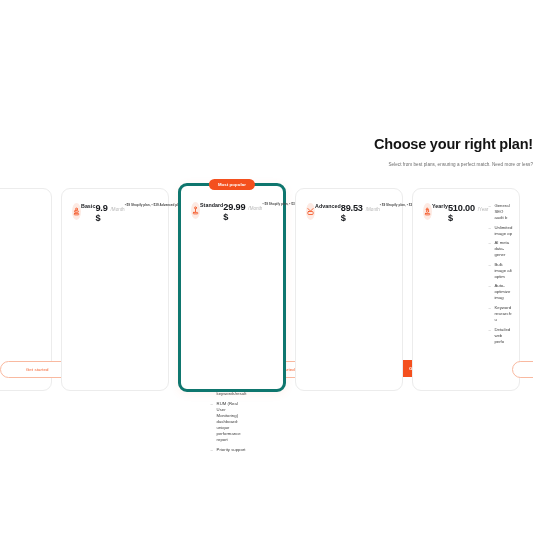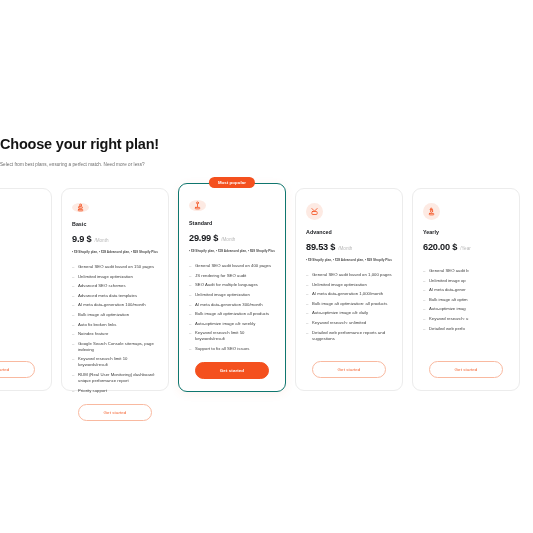--- a/index.html
+++ b/index.html
@@ -5,21 +5,21 @@
   * { box-sizing: border-box; margin: 0; padding: 0; }
   html, body {
     width: 533px; height: 533px;
     background: #ffffff;
     font-family: "Liberation Sans", sans-serif;
     overflow: hidden;
   }
   #page { position: relative; width: 533px; height: 533px; background: #fff; }
 
   
-  .heading { position: absolute; top: 136px; left: 0; width: 533px; text-align: left; }
+  .heading { position: absolute; top: 136px; left: 0; width: 533px; text-align: right; }
   .title {
     font-size: 14.5px; font-weight: bold; color: #141414;
     letter-spacing: -0.2px; line-height: 16px;
   }
   .subtitle {
     margin-top: 9px; font-size: 4.6px; color: #6b6b6b;
     letter-spacing: 0.05px; line-height: 7px;
   }
 
   
@@ -29,24 +29,24 @@
   }
   .card {
     position: relative; flex: 0 0 auto;
     background: #ffffff;
     border: 1px solid #ececec;
     border-radius: 9px;
     width: 108px;
     margin-top: 5px;
     padding: 14px 10px 12px 10px;
     height: 203px;
-    display: flex; flex-direction: column;
+    display: flex; flex-direction: row;
   }
   .card.featured {
-    border: 1px solid #0f766e;
+    border: 3px solid #0f766e;
     margin-top: 0px;
     height: 209px;
     padding-top: 16px;
     box-shadow: 0 2px 10px rgba(244,98,47,0.08);
     justify-content: space-between;
   }
   .card.clip-left { margin-left: -56px; }
 
   
   .badge {
@@ -213,21 +213,21 @@
       <div class="card">
         <div class="icon-bubble">
           <svg width="9" height="9" viewBox="0 0 24 24" fill="none" stroke="#F4501E" stroke-width="2.2" stroke-linecap="round" stroke-linejoin="round">
             <path d="M12 3l3 4h-6z"></path>
             <circle cx="12" cy="11" r="3"></circle>
             <rect x="6" y="17" width="12" height="4" rx="1.4"></rect>
           </svg>
         </div>
         <div class="plan-name">Yearly</div>
         <div class="price-row">
-          <span class="price">620.00 $</span>
+          <span class="price">510.00 $</span>
           <span class="period">/Year</span>
         </div>
         <div class="plan-note"></div>
         <ul class="features">
           <li>General SEO audit b</li>
           <li>Unlimited image op</li>
           <li>AI meta data-gener</li>
           <li>Bulk image alt optim</li>
           <li>Auto-optimize imag</li>
           <li>Keyword research: u</li>

